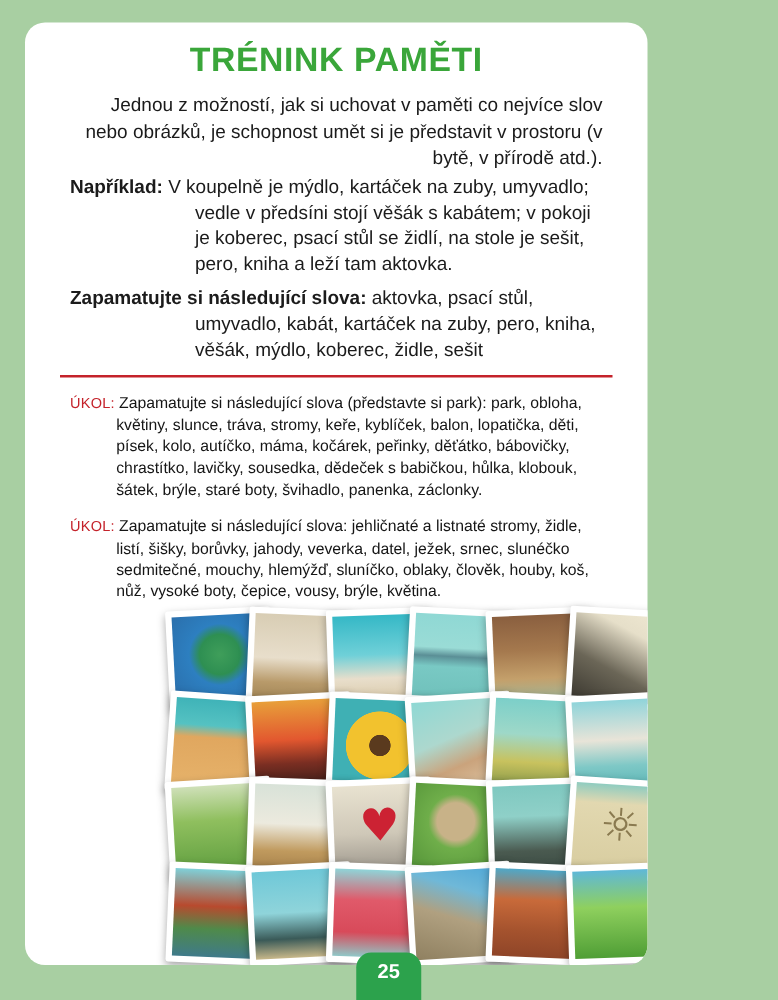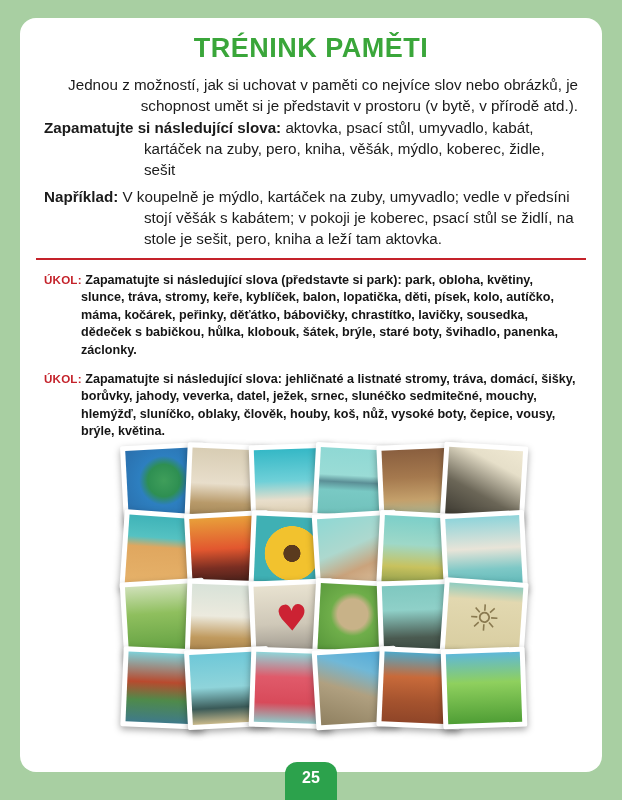--- a/index.html
+++ b/index.html
@@ -3,41 +3,41 @@
 <meta charset="utf-8">
 <style>
   html,body{margin:0;padding:0;}
   body{
     width:622px;height:800px;position:relative;overflow:hidden;
     background:#a8cfa2;
     font-family:"Liberation Sans", sans-serif;
     -webkit-font-smoothing:antialiased;
   }
   .page{
-    position:absolute;left:20px;top:18px;width:582px;height:754px;
+    position:absolute;left:20px;top:18px;width:498px;height:754px;
     background:#ffffff;border-radius:16px;box-sizing:border-box;
-    padding:0 24px;overflow:hidden;
+    padding:0 36px;overflow:hidden;
   }
   h1.title{
     margin:16px 0 10px;text-align:center;
     color:#3aa63a;font-size:27px;font-weight:bold;letter-spacing:.5px;line-height:1.1;
   }
   .intro{font-size:15.2px;line-height:1.4;margin:0 0 2px;color:#1b1b1b;text-align:right;}
   .lead{font-size:15.2px;font-weight:bold;margin:2px 0 4px;color:#1b1b1b;}
   .big{
     font-size:15.2px;line-height:1.38;margin:0 0 6px;color:#1b1b1b;
     padding-left:100px;text-indent:-100px;
   }
   .big .lbl{font-weight:bold;}
   hr.red-rule{
     border:none;border-top:2.5px solid #c4222a;
     margin:8px -8px 12px;
   }
   .task{
-    font-size:12.6px;font-weight:bold;line-height:1.38;color:#151515;
+    font-size:12.6px;font-weight:normal;line-height:1.38;color:#151515;
     margin:0 0 12px;padding-left:37px;text-indent:-37px;
   }
   .task .lbl{color:#c4222a;font-size:11.6px;letter-spacing:.2px;}
   #collage{
     position:relative;margin:6px 0 0 86px;width:384px;height:276px;
   }
   .tile{
     position:absolute;background:#fff;padding:5px;border-radius:2px;
     box-shadow:0 3px 7px rgba(0,0,0,.35);
   }
@@ -56,30 +56,30 @@
 </head>
 <body>
 
 <div class="page">
 
   <h1 class="title">TRÉNINK PAMĚTI</h1>
 
   <p class="intro">Jednou z možností, jak si uchovat v paměti co nejvíce slov nebo obrázků, je schopnost umět si je představit v prostoru (v bytě, v přírodě atd.).</p>
 
 
+  <p class="big"><span class="lbl">Například:</span> <span>V koupelně je mýdlo, kartáček na zuby, umyvadlo; vedle v předsíni stojí věšák s kabátem; v pokoji je koberec, psací stůl se židlí, na stole je sešit, pero, kniha a leží tam aktovka.</span></p>
+
   <p class="big"><span class="lbl">Zapamatujte si následující slova:</span> <span>aktovka, psací stůl, umyvadlo, kabát, kartáček na zuby, pero, kniha, věšák, mýdlo, koberec, židle, sešit</span></p>
-
-  <p class="big"><span class="lbl">Například:</span> <span>V koupelně je mýdlo, kartáček na zuby, umyvadlo; vedle v předsíni stojí věšák s kabátem; v pokoji je koberec, psací stůl se židlí, na stole je sešit, pero, kniha a leží tam aktovka.</span></p>
 
   <hr class="red-rule">
 
   <p class="task"><span class="lbl">ÚKOL:</span> <span>Zapamatujte si následující slova (představte si park): park, obloha, květiny, slunce, tráva, stromy, keře, kyblíček, balon, lopatička, děti, písek, kolo, autíčko, máma, kočárek, peřinky, děťátko, bábovičky, chrastítko, lavičky, sousedka, dědeček s babičkou, hůlka, klobouk, šátek, brýle, staré boty, švihadlo, panenka, záclonky.</span></p>
 
 
-  <p class="task"><span class="lbl">ÚKOL:</span> <span>Zapamatujte si následující slova: jehličnaté a listnaté stromy, tráva, domácí, šišky, borůvky, jahody, veverka, datel, ježek, srnec, slunéčko sedmitečné, mouchy, hlemýžď, sluníčko, oblaky, člověk, houby, koš, nůž, vysoké boty, čepice, vousy, brýle, květina.</span></p>
+  <p class="task"><span class="lbl">ÚKOL:</span> <span>Zapamatujte si následující slova: jehličnaté a listnaté stromy, židle, listí, šišky, borůvky, jahody, veverka, datel, ježek, srnec, slunéčko sedmitečné, mouchy, hlemýžď, sluníčko, oblaky, člověk, houby, koš, nůž, vysoké boty, čepice, vousy, brýle, květina.</span></p>
 
 
   <div id="collage">
       <div class="tile" style="left: -8px; top: -8px; transform: rotate(-3deg);">
         <div class="ph" style="background: radial-gradient(circle at 50% 45%, rgb(63, 158, 90) 0%, rgb(46, 143, 82) 30%, rgb(45, 127, 192) 46%, rgb(42, 108, 168) 100%);"></div>
       </div>
       <div class="tile" style="left: 56px; top: -8px; transform: rotate(2.5deg);">
         <div class="ph" style="background: linear-gradient(rgb(216, 205, 180) 0%, rgb(232, 222, 203) 50%, rgb(184, 154, 106) 78%, rgb(160, 132, 85) 100%);"></div>
       </div>
       <div class="tile" style="left: 120px; top: -8px; transform: rotate(-2deg);">

